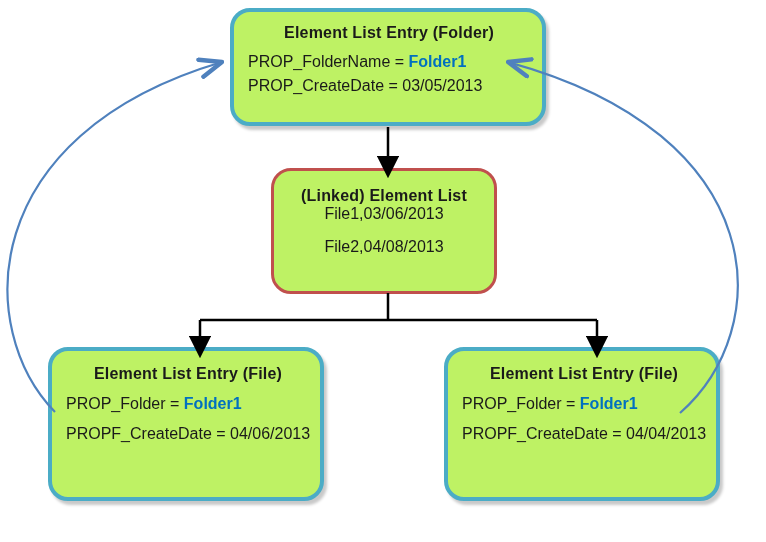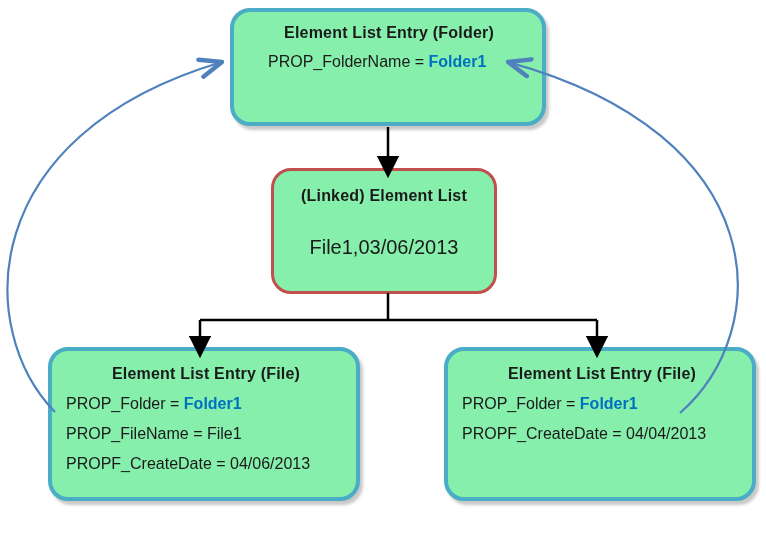--- a/index.html
+++ b/index.html
@@ -16,21 +16,21 @@
     position:relative;
     width:766px;height:542px;
     background:#ffffff;
     font-family:"Liberation Sans", sans-serif;
     color:var(--text);
     overflow:hidden;
   }
   .node{
     position:absolute;
     box-sizing:border-box;
-    background:#86efac;
+    background:#bef264;
     border-radius:20px;
     z-index:1;
   }
   .node.teal{
     border:4px solid var(--node_teal);
     box-shadow:3px 4px 3px var(--shadow);
   }
   .node.red{
     border:3px solid var(--node_red);
   }
@@ -45,27 +45,27 @@
     font-size:16px;
     white-space:nowrap;
   }
   .prop-value{
     font-weight:bold;
     color:var(--value_blue);
   }
   
   #folder-node{left:230px;top:8px;width:316px;height:118px;padding:12px 12px 0 14px;}
   #folder-node .node-title{margin-bottom:8px;}
-  #folder-node .prop-line{line-height:24px;margin-left:20px;}
+  #folder-node .prop-line{line-height:24px;}
   
   #list-node{left:271px;top:168px;width:226px;height:126px;padding-top:16px;text-align:center;}
-  #list-node .node-title{margin-bottom:31px;}
-  #list-node .list-row{font-size:20px;margin-bottom:15px;}
+  #list-node .node-title{margin-bottom:0;}
+  #list-node .list-row{font-size:16px;margin-bottom:15px;}
   
-  .file-node{width:312px;height:154px;padding:14px 10px 0 14px;}
+  .file-node{width:276px;height:154px;padding:14px 10px 0 14px;}
   #file1-node{left:48px;top:347px;}
   #file2-node{left:444px;top:347px;}
   .file-node .node-title{margin-bottom:12px;}
   .file-node .prop-line{margin-bottom:13px;line-height:17px;}
   
   .arrow-layer{
     position:absolute;left:0;top:0;width:766px;height:542px;
     z-index:2;pointer-events:none;
   }
   .black-line{stroke:var(--connector_black);stroke-width:2.5;fill:none;}
@@ -94,31 +94,32 @@
     <path class="black-line" d="M200 320 V338" marker-end="url(#head-black)"></path>
     <path class="black-line" d="M597 320 V338" marker-end="url(#head-black)"></path>
 
     <path class="blue-line" d="M55 412 C -25 330, -25 135, 222 62" marker-end="url(#head-blue)"></path>
     <path class="blue-line" d="M680 413 C 775 330, 775 135, 508 62" marker-end="url(#head-blue)"></path>
   </svg>
 
   <div class="node teal" id="folder-node">
     <div class="node-title">Element List Entry (Folder)</div>
     <div class="prop-line"><span>PROP_FolderName = </span><span class="prop-value">Folder1</span></div>
+    <div class="prop-line">PROP_CreateDate = 03/05/2013</div>
   </div>
 
   <div class="node red" id="list-node">
     <div class="node-title">(Linked) Element List</div>
     <div class="list-row">File1,03/06/2013</div>
+    <div class="list-row">File2,04/08/2013</div>
   </div>
 
   <div class="node teal file-node" id="file1-node">
     <div class="node-title">Element List Entry (File)</div>
     <div class="prop-line"><span>PROP_Folder = </span><span class="prop-value">Folder1</span></div>
-    <div class="prop-line">PROP_FileName = File1</div>
     <div class="prop-line">PROPF_CreateDate = 04/06/2013</div>
   </div>
 
   <div class="node teal file-node" id="file2-node">
     <div class="node-title">Element List Entry (File)</div>
     <div class="prop-line"><span>PROP_Folder = </span><span class="prop-value">Folder1</span></div>
     <div class="prop-line">PROPF_CreateDate = 04/04/2013</div>
   </div>
 
 </div>

